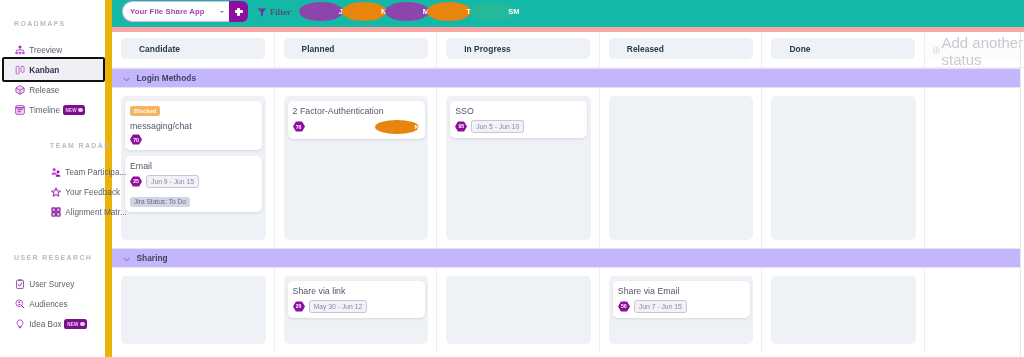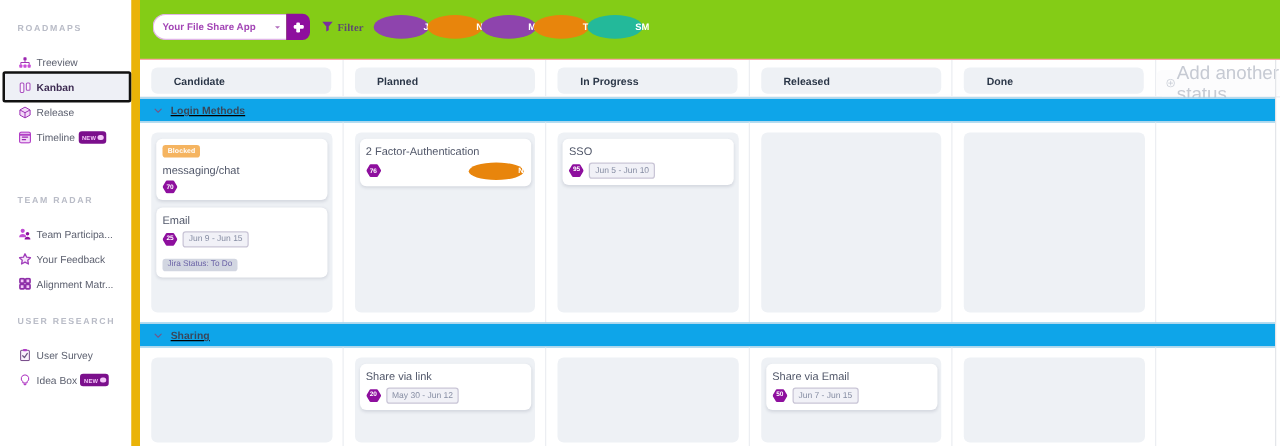--- a/index.html
+++ b/index.html
@@ -17,21 +17,21 @@
     border-right: 7px solid #eab308;
     position: relative; flex: 0 0 112px;
   }
   .nav-section-title {
     font-size: 7px; letter-spacing: 1.35px; color: #b9bcc7;
     font-weight: 700; text-transform: uppercase; padding-left: 14px;
     height: 12px; display: flex; align-items: center;
   }
   .nav-section { position: absolute; left: 0; width: 112px; }
   .nav-section.s0 { top: 14px; }
-  .nav-section.s1 { top: 151px; }
+  .nav-section.s1 { top: 136px; padding-left: 36px; }
   .nav-section.s2 { top: 248px; }
   .nav-section-title { margin-bottom: 11px; margin-top: 3px; }
   .nav-item {
     display: flex; align-items: center; height: 20px;
     padding-left: 14.5px; gap: 4.8px; position: relative;
   }
   .nav-item .ico { width: 10px; height: 10px; display: flex; align-items: center; justify-content: center; flex: 0 0 10px;}
   .nav-item .ico svg { width: 10px; height: 10px; display:block;}
   .nav-label { font-size: 8.2px; color: #5b5f6e; white-space: nowrap; }
   .nav-item.active .nav-label { color: #3d2b52; font-weight: 700; }
@@ -44,22 +44,22 @@
   .highlight-box {
     position: absolute; border: 2px solid #111; border-radius: 2px;
     left: 2px; top: 57px; width: 103px; height: 25px; pointer-events: none;
     background: #eef0f6; z-index: 0;
   }
   .nav-item { z-index: 1; }
 
   
   .main { flex: 1; display: flex; flex-direction: column; background: #ffffff; }
   .topbar {
-    height: 48px; display: flex; align-items: center; gap: 0;
-    border-bottom: 1px solid #fca5a5; background: #84cc16; padding-left: 10px;
+    height: 32px; display: flex; align-items: center; gap: 0;
+    border-bottom: 5px solid #fca5a5; background: #14b8a6; padding-left: 10px;
     position: relative; padding-bottom: 4px;
   }
   .proj-select {
     display: flex; align-items: center; height: 21px;
     border: 1px solid #e0b5e6; border-radius: 11px 0 0 11px; background: #fff;
     border-right: none; width: 107px;
   }
   .proj-name { font-size: 7.8px; font-weight: 700; color: #a244b5; padding: 0 0 0 7px; letter-spacing: 0.05px; white-space: nowrap;}
   .caret { width: 0; height: 0; border-left: 2.6px solid transparent; border-right: 2.6px solid transparent; border-top: 2.8px solid #b06bbd; margin-left: auto; margin-right: 5px;}
   .plus-btn {
@@ -89,24 +89,23 @@
   .col { width: 162.6px; flex: 0 0 162.6px; border-right: 1px solid #eceef2; height: 100%; display: flex; align-items: flex-start; padding-top: 6px;}
   .col-pill {
     background: #eef1f5; border-radius: 5px; width: 144px; height: 21px;
     display: flex; align-items: center; padding-left: 18px; margin-left: 9px;
     font-size: 8.4px; font-weight: 700; color: #2b3748; letter-spacing: 0.05px;
   }
   .add-status { display: flex; align-items: center; gap: 1.5px; padding-left: 8px; margin-top: 8px; font-size: 15px; color: #c6cad3; height: 21px; background: #fcfcfd; border-radius: 5px; flex: 1; }
   .add-status svg { display: block; }
 
   .swimlane-header {
-    height: 20px; background: #0ea5e9; display: flex; align-items: center;
+    height: 20px; background: #c4b5fd; display: flex; align-items: center;
     padding-left: 11px; gap: 6.5px; border-bottom: 1px solid #e4e8ee; border-top: 1px solid #e4e8ee;
     width: 908px;
-    text-decoration: underline;
   }
   .swim-title { font-size: 8.3px; font-weight: 700; color: #39475a; letter-spacing: 0.05px;}
   .lane-row { display: flex; }
   .lane-row.r0 { height: 160px; }
   .lane-row.r1 { height: 84px; }
   .lane-col { width: 162.6px; flex: 0 0 162.6px; border-right: 1px solid #eceef2; padding: 8px 8px 8px 9px; }
   .dropzone { background: #eef1f5; border-radius: 5px; height: 100%; padding: 5px 3.5px 4px 4px; }
 
   .card {
     background: #fff; border-radius: 5px; padding: 5px 6px 5px 5px;
@@ -227,20 +226,31 @@
         <div class="nav-section-title">USER RESEARCH</div>
         <div class="nav-item">
           <span class="ico">
             <svg viewBox="0 0 24 24" width="13" height="13">
               <rect x="3.6" y="2.8" width="16.8" height="20" rx="2.2" fill="#faf0fc" stroke="#7a4f8c" stroke-width="2"></rect>
               <rect x="8.2" y="0.6" width="7.6" height="4.2" rx="1.4" fill="#b23ec6"></rect>
               <path d="M7.6 13.4 10.9 17l5.6-8" stroke="#6e5680" stroke-width="2.4" fill="none" stroke-linecap="round" stroke-linejoin="round"></path>
             </svg>
           </span>
           <span class="nav-label">User Survey</span>
+        </div>
+        <div class="nav-item">
+          <span class="ico">
+            <svg viewBox="0 0 24 24" width="13" height="13">
+              <circle cx="10.2" cy="10.2" r="8.1" fill="#fff" stroke="#a51fba" stroke-width="1.8"></circle>
+              <circle cx="10.2" cy="7.8" r="2.3" fill="#b23ec6"></circle>
+              <path d="M6 14.6c.9-1.9 2.5-2.8 4.2-2.8s3.3.9 4.2 2.8z" fill="#b23ec6"></path>
+              <path d="m16.4 16.4 5 5" stroke="#8e0f9e" stroke-width="2.4" stroke-linecap="round"></path>
+            </svg>
+          </span>
+          <span class="nav-label">Audiences</span>
         </div>
         <div class="nav-item">
           <span class="ico">
             <svg viewBox="0 0 24 24" width="13" height="13">
               <path d="M12 2.2a7.2 7.2 0 0 0-4 13.2v2.3h8v-2.3A7.2 7.2 0 0 0 12 2.2z" fill="#fff" stroke="#a51fba" stroke-width="1.8"></path>
               <rect x="9.4" y="18.6" width="5.2" height="3.4" rx="1.6" fill="#b23ec6"></rect>
             </svg>
           </span>
           <span class="nav-label">Idea Box</span>
           <span class="badge-new">

